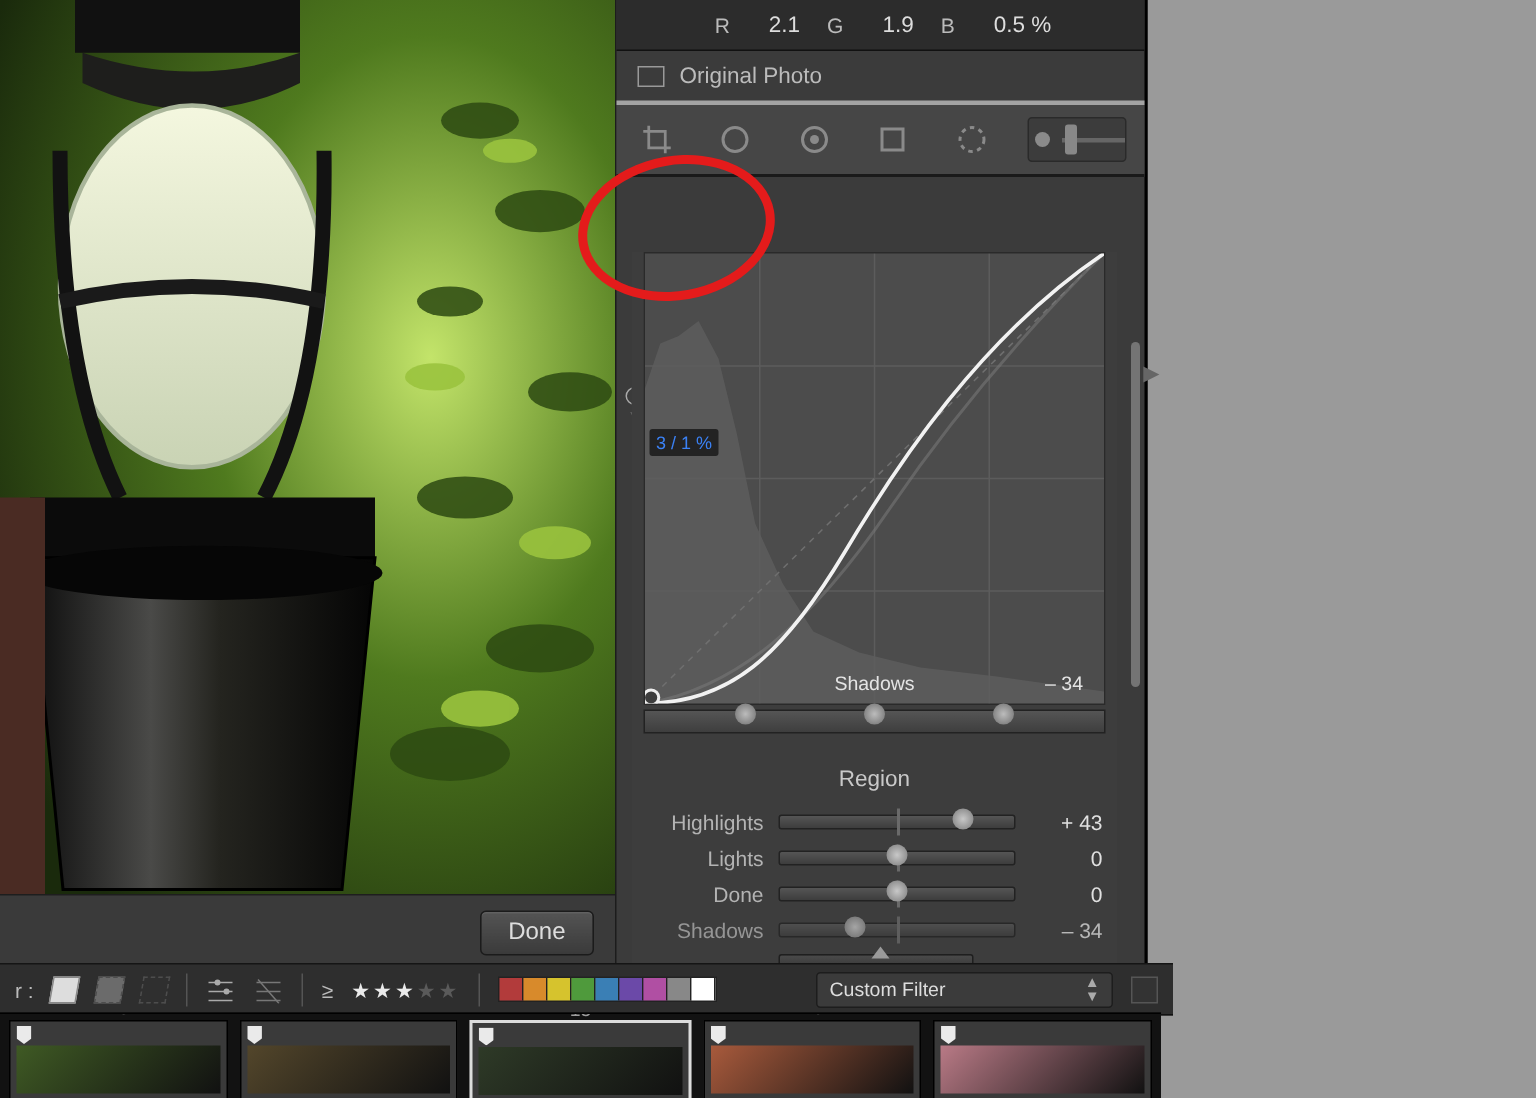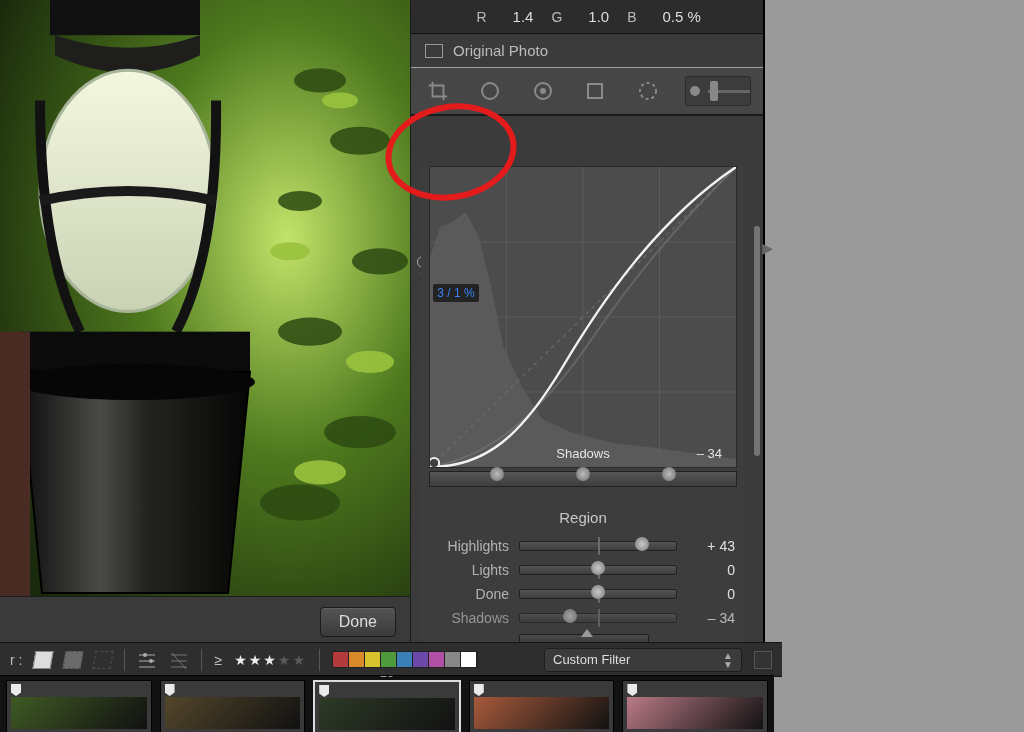--- a/index.html
+++ b/index.html
@@ -81,21 +81,21 @@
   }
   .header-band .lbl { color:#bbb; margin-right:8px; font-size:14px;}
   .orig-row {
     height: 33px;
     display:flex;
     align-items:center;
     gap:10px;
     padding: 0 14px;
     font-size: 15px;
     color:#bbb;
-    border-bottom:1px solid #a3a3a3;
+    border-bottom:3px solid #a3a3a3;
   }
   .orig-row .box { width:16px; height:12px; border:1px solid #999; }
   .toolstrip {
     height: 46px;
     display:flex;
     align-items:center;
     justify-content:space-between;
     gap:12px;
     padding: 0 12px;
     background:#464646;
@@ -290,23 +290,23 @@
     </div>
     <div class="under-photo">
       <button class="btn">Done</button>
     </div>
   </div>
 
   <div class="right">
     <div class="header-band">
       <span style="flex:0.4"></span>
       <span class="lbl">R</span>
-      <span>1.4</span>
+      <span>2.1</span>
       <span class="lbl">G</span>
-      <span>1.0</span>
+      <span>1.9</span>
       <span class="lbl">B</span>
       <span>0.5 %</span>
     </div>
 
     <div class="orig-row">
       <span class="box"></span>
       <span>Original Photo</span>
     </div>
 
     <div class="toolstrip">

